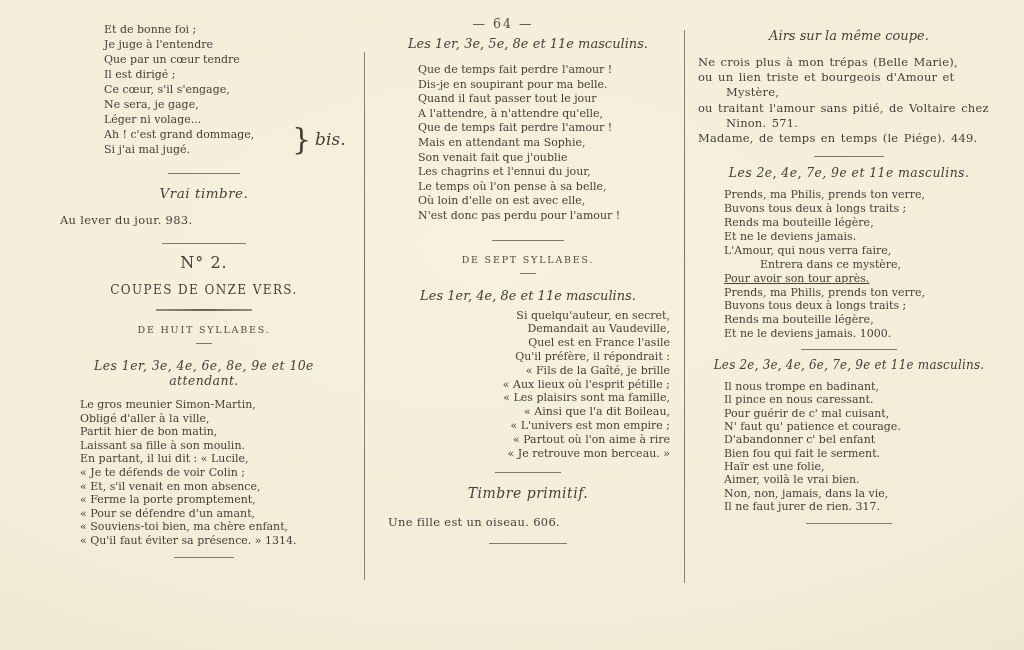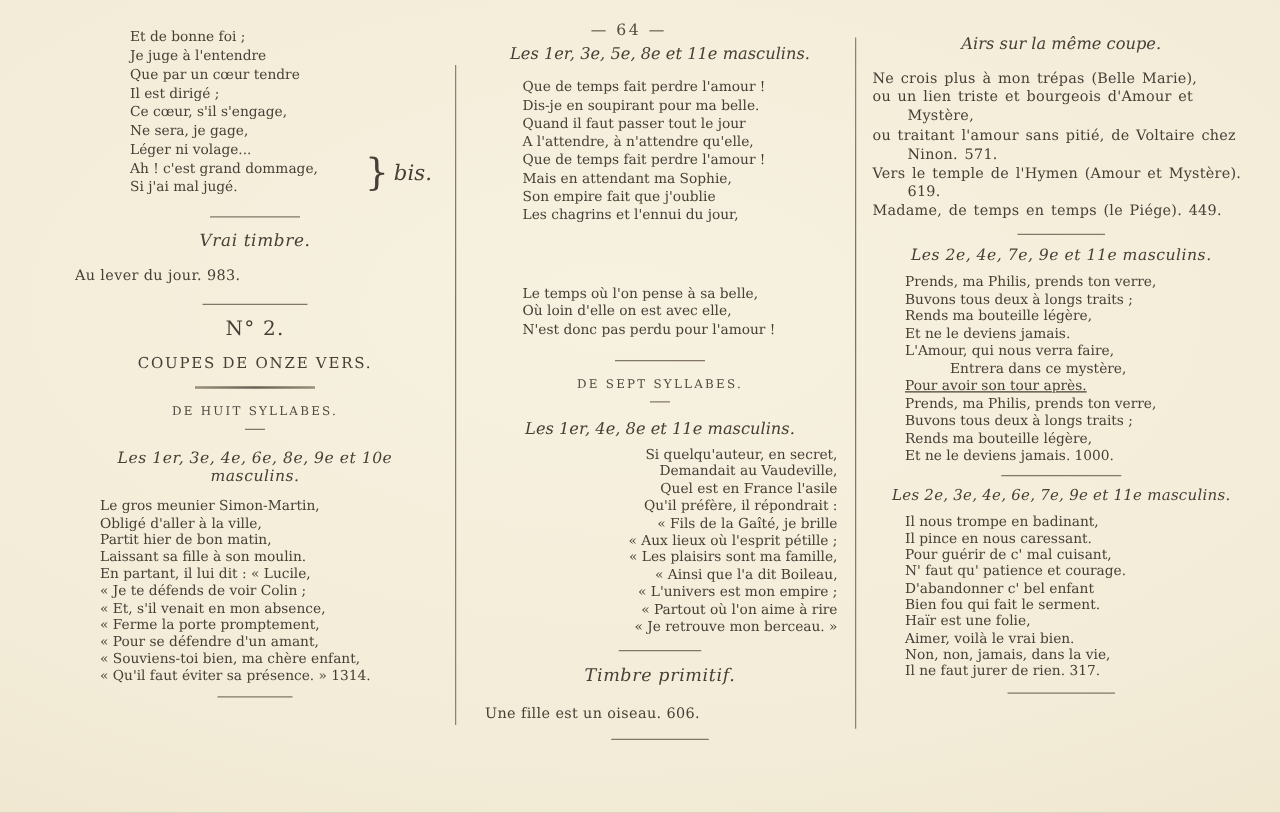--- a/index.html
+++ b/index.html
@@ -105,21 +105,21 @@
     <div class="hrule w84"></div>
 
     <div class="num-heading">N° 2.</div>
     <div class="sec-title">COUPES DE ONZE VERS.</div>
 
     <div class="hrule w96"></div>
 
     <div class="syll">DE HUIT SYLLABES.</div>
     <div class="hrule tiny"></div>
 
-    <div class="h-italic pattern">Les 1er, 3e, 4e, 6e, 8e, 9e et 10e masculins.</div>
+    <div class="h-italic pattern">Les 1er, 3e, 4e, 6e, 8e, 9e et 10e attendant.</div>
 
     <div class="poem indent22">
         <div class="line">Le gros meunier Simon-Martin,</div>
         <div class="line">Obligé d'aller à la ville,</div>
         <div class="line">Partit hier de bon matin,</div>
         <div class="line">Laissant sa fille à son moulin.</div>
         <div class="line">En partant, il lui dit : « Lucile,</div>
         <div class="line">« Je te défends de voir Colin ;</div>
         <div class="line">« Et, s'il venait en mon absence,</div>
         <div class="line">« Ferme la porte promptement,</div>
@@ -134,23 +134,23 @@
   <div class="col col-mid">
     <div class="h-italic mid-heading">Les 1er, 3e, 5e, 8e et 11e masculins.</div>
 
     <div class="poem indent32" style="margin-top:12px;">
         <div class="line" style="line-height:14.6px;">Que de temps fait perdre l'amour !</div>
         <div class="line" style="line-height:14.6px;">Dis-je en soupirant pour ma belle.</div>
         <div class="line" style="line-height:14.6px;">Quand il faut passer tout le jour</div>
         <div class="line" style="line-height:14.6px;">A l'attendre, à n'attendre qu'elle,</div>
         <div class="line" style="line-height:14.6px;">Que de temps fait perdre l'amour !</div>
         <div class="line" style="line-height:14.6px;">Mais en attendant ma Sophie,</div>
-        <div class="line" style="line-height:14.6px;">Son empire fait que j'oublie</div>
+        <div class="line" style="line-height:14.6px;">Son venait fait que j'oublie</div>
         <div class="line" style="line-height:14.6px;">Les chagrins et l'ennui du jour,</div>
-        <div class="line" style="line-height:14.6px;margin-top:48px;">Le temps où l'on pense à sa belle,</div>
+        <div class="line" style="line-height:14.6px;">Le temps où l'on pense à sa belle,</div>
         <div class="line" style="line-height:14.6px;">Où loin d'elle on est avec elle,</div>
         <div class="line" style="line-height:14.6px;">N'est donc pas perdu pour l'amour !</div>
       </div>
 
     <div class="hrule w72"></div>
 
     <div class="syll">DE SEPT SYLLABES.</div>
     <div class="hrule tiny"></div>
 
     <div class="h-italic mid-heading" style="margin-top:14px;">Les 1er, 4e, 8e et 11e masculins.</div>
@@ -177,21 +177,20 @@
     <div class="hrule w78"></div>
   </div>
 
   <div class="col col-right">
     <div class="h-italic mid-heading" style="margin-top:8px;">Airs sur la même coupe.</div>
 
     <div class="airs-list">
         <div class="airs-entry">Ne crois plus à mon trépas (Belle Marie),</div>
         <div class="airs-entry">ou un lien triste et bourgeois d'Amour et Mystère,</div>
         <div class="airs-entry">ou traitant l'amour sans pitié, de Voltaire chez Ninon. 571.</div>
-        <div class="airs-entry">Vers le temple de l'Hymen (Amour et Mystère). 619.</div>
         <div class="airs-entry">Madame, de temps en temps (le Piége). 449.</div>
       </div>
 
     <div class="hrule w70"></div>
 
     <div class="h-italic pattern" style="margin-top:8px;font-size:12.5px;">Les 2e, 4e, 7e, 9e et 11e masculins.</div>
 
     <div class="poem indent26" style="margin-top:8px;">
         <div class="line" style="line-height:13.9px;">Prends, ma Philis, prends ton verre,</div>
         <div class="line" style="line-height:13.9px;">Buvons tous deux à longs traits ;</div>

